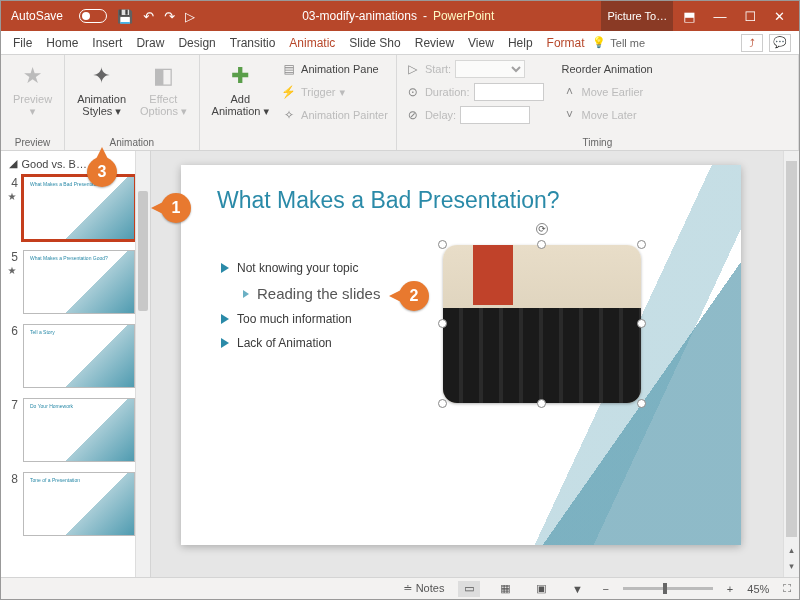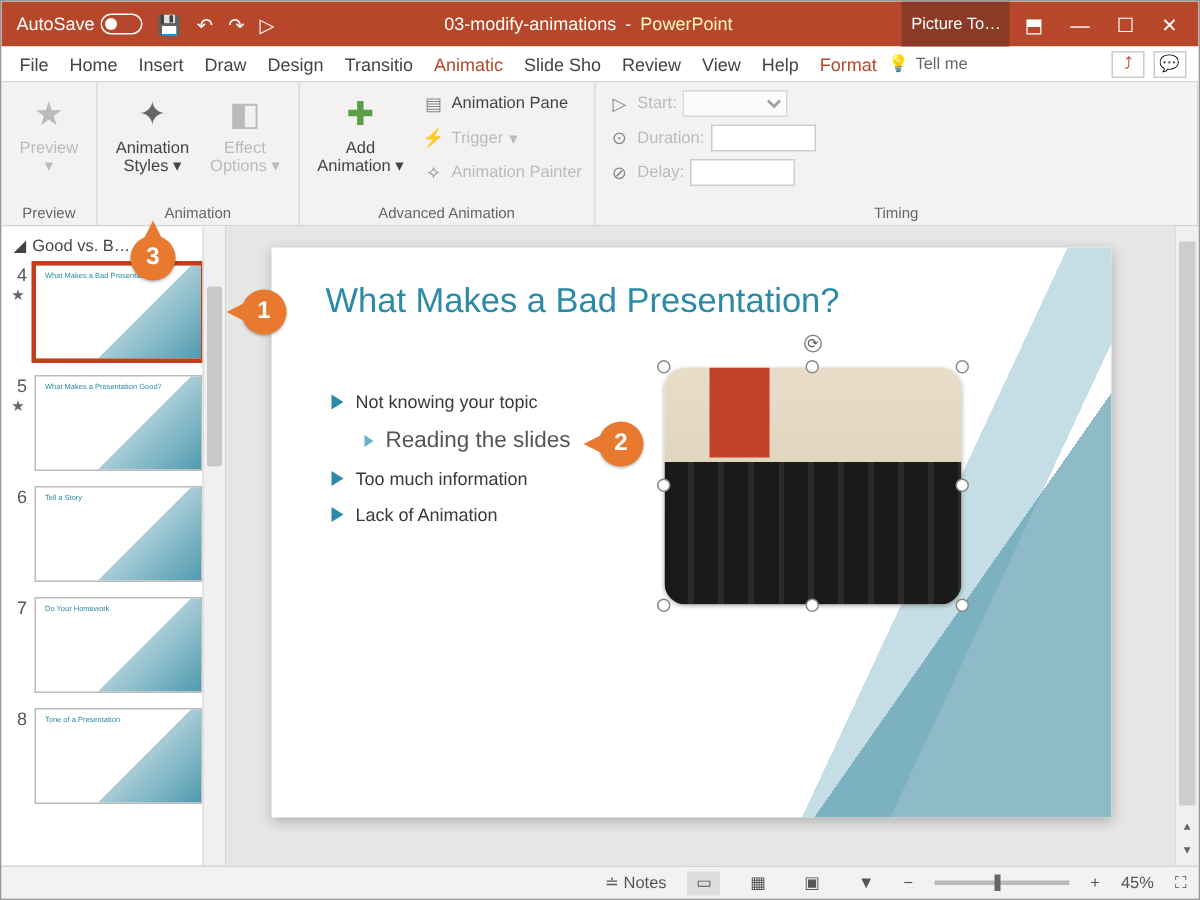--- a/index.html
+++ b/index.html
@@ -1,20 +1,20 @@
 <!DOCTYPE html>
 <html><head>
 <meta charset="utf-8">
 <style>
 * { box-sizing: border-box; margin: 0; padding: 0; font-family: "Segoe UI", Arial, sans-serif; }
 body { width: 800px; height: 600px; overflow: hidden; background: #fff; border: 1px solid #999; position: relative; }
 
 
 .titlebar { height: 30px; background: #b7472a; display: flex; align-items: center; color: #fff; font-size: 12px; padding: 0 4px; }
-.titlebar .as-label { margin-left: 6px; margin-right: 4px; }
+.titlebar .as-label { margin-left: 6px; margin-right: 16px; }
 .as-toggle { width: 28px; height: 14px; border: 1px solid #fff; border-radius: 8px; position: relative; display: inline-block; }
 .as-toggle::after { content:""; position:absolute; width:8px; height:8px; background:#fff; border-radius:50%; top:2px; left:2px; }
 .qat { display:flex; gap:10px; margin-left:10px; align-items:center; }
 .qat span { font-size:13px; }
 .title-center { flex:1; text-align:center; display:flex; justify-content:center; gap:6px; align-items:flex-start; }
 .title-center .app { color:#fef9c3; }
 .picture-tools { background:#8a3a25; padding: 0 6px; height:100%; display:flex; align-items:center; font-size:11px; }
 .winbtns { display:flex; gap:18px; margin: 0 10px; font-size:13px; }
 
 
@@ -180,40 +180,52 @@
             <span class="mini-ico">▤</span>
             <span>Animation Pane</span>
           </div>
         <div class="row disabled"><span class="mini-ico">⚡</span><span>Trigger</span> ▾</div>
         <div class="row disabled">
             <span class="mini-ico">✧</span>
             <span>Animation Painter</span>
           </div>
       </div>
     </div>
-    <div class="group-label">Advanced Animation</div>
   </div>
 
   <div class="group" style="flex:1">
     <div style="display:flex;gap:18px">
       <div style="display:flex;flex-direction:column;gap:3px">
         <div class="row disabled">
             <span class="mini-ico">▷</span>
             <span>Start:</span> 
             <select class="timing-field" disabled=""></select>
           </div>
         <div class="row disabled">
             <span class="mini-ico">⊙</span>
             <span>Duration:</span> 
             <input class="timing-field" disabled="" style="">
           </div>
         <div class="row disabled">
             <span class="mini-ico">⊘</span>
             <span>Delay:</span> 
             <input class="timing-field" disabled="" style="">
+          </div>
+      </div>
+      <div style="display:flex;flex-direction:column;gap:3px">
+        <div class="row">
+            <span>Reorder Animation</span>
+          </div>
+        <div class="row disabled">
+            <span class="mini-ico">˄</span>
+            <span>Move Earlier</span>
+          </div>
+        <div class="row disabled">
+            <span class="mini-ico">˅</span>
+            <span>Move Later</span>
           </div>
       </div>
     </div>
     <div class="group-label">Timing</div>
   </div>
 </div>
 
 <div class="main">
   <div class="thumb-panel">
     <div class="section-hdr">

